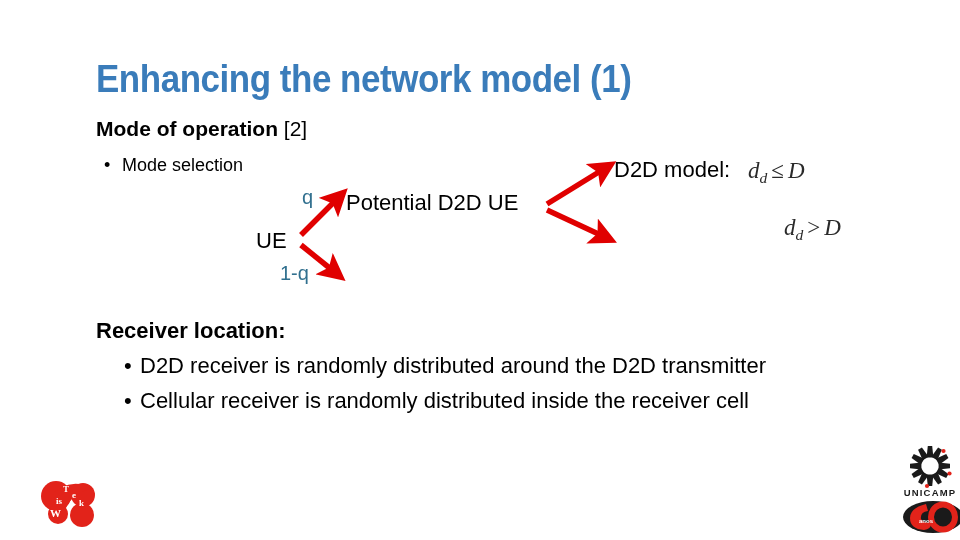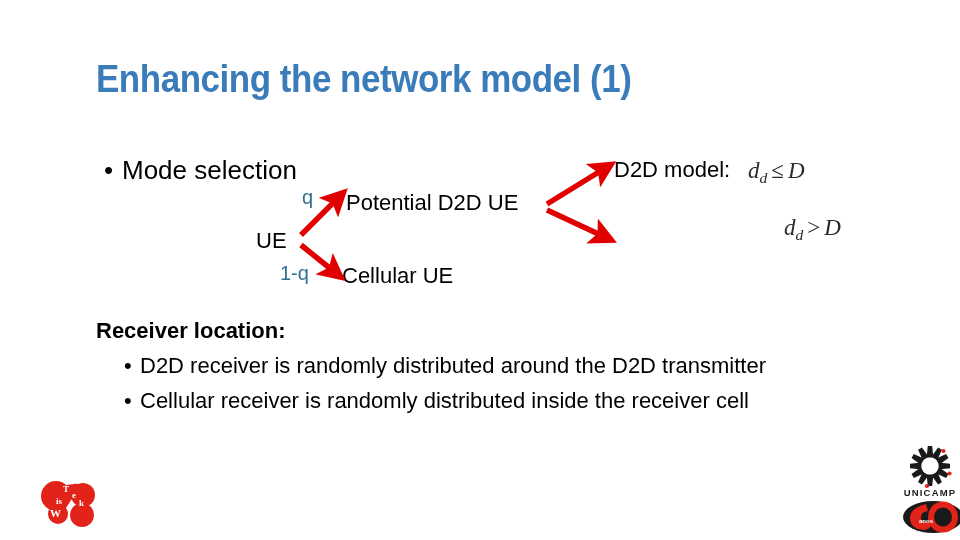--- a/index.html
+++ b/index.html
@@ -43,21 +43,21 @@
     white-space: nowrap;
   }
   #mode-heading .strong { font-weight: bold; }
   #mode-heading .ref { font-weight: normal; }
 
   
   #mode-selection {
     position: absolute;
     left: 80px;
     top: 155px;
-    font-size: 26px;
+    font-size: 18px;
     color: #000000;
     white-space: nowrap;
   }
   #mode-selection .bullet {
     display: inline-block;
     width: 18px;
   }
 
   
   .node {
@@ -171,30 +171,32 @@
     height: 34px;
   }
 </style>
 </head>
 <body>
 
 <div id="slide">
 
   <div id="title">Enhancing the network model (1)</div>
 
+  <div id="mode-heading">
+    <span class="strong">Mode of operation</span><span class="ref"> [2]</span>
+  </div>
 
   <div id="mode-selection">
     <span class="bullet">•</span><span>Mode selection</span>
   </div>
 
   <div class="node" id="node-ue">UE</div>
   <div class="prob" id="label-q">q</div>
   <div class="node" id="node-pd2d">Potential D2D UE</div>
   <div class="prob" id="label-1q">1-q</div>
-  <div class="node" id="node-cell">Cellular UE</div>
 
   <div class="node" id="node-d2dmode">D2D model:</div>
 
   <div class="math" id="math-d2d">
     <span>d</span><span class="sub">d</span><span class="rel">≤</span><span>D</span>
   </div>
   <div class="math" id="math-cell">
     <span>d</span><span class="sub">d</span><span class="rel">&gt;</span><span>D</span>
   </div>
 

